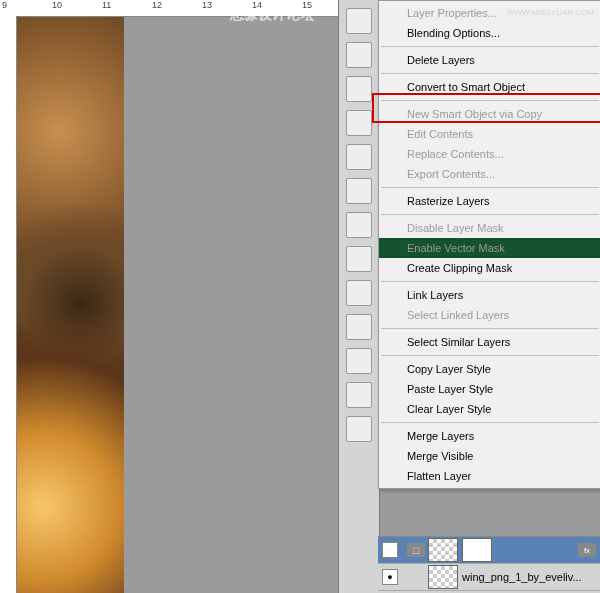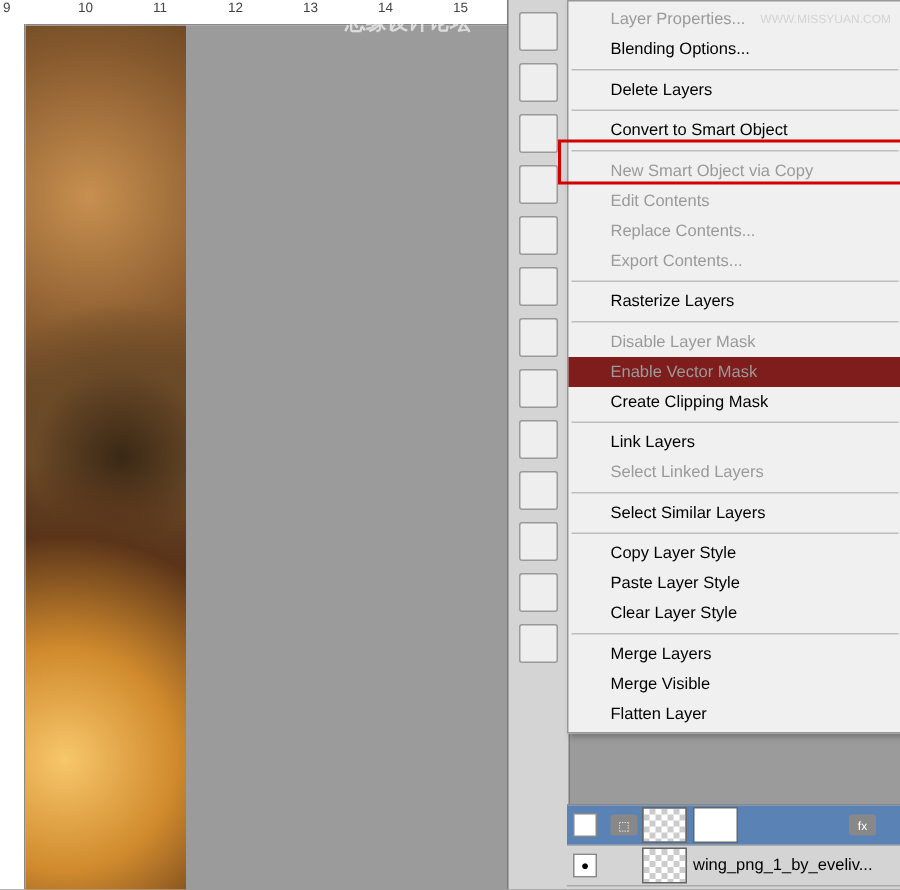--- a/index.html
+++ b/index.html
@@ -10,21 +10,21 @@
 .img{position:absolute;top:0;left:0;width:108px;height:577px;background:
   radial-gradient(circle at 25% 85%,#f7c76a 0%,#d08a2d 15%,#5a3419 30%,transparent 40%),
   radial-gradient(circle at 60% 50%,#3a2815 0%,#6b4a28 20%,transparent 35%),
   radial-gradient(circle at 40% 20%,#c89050 0%,#8a5c2f 20%,#4a3118 40%,transparent 55%),
   linear-gradient(180deg,#8c6539 0%,#5c3d1f 25%,#3d2812 45%,#2a1b0c 55%,#4a3018 65%,#c99140 80%,#f5c468 92%,#e8a848 100%)}
 .panel-strip{position:absolute;top:0;left:338px;width:40px;height:593px;background:#d4d4d4;border-left:1px solid #7a7a7a;border-right:1px solid #7a7a7a;z-index:3}
 .panel-ico{width:24px;height:24px;margin:8px auto;background:#eee;border:1px solid #999;border-radius:2px}
 .ctx{position:absolute;top:0;left:378px;width:222px;background:#f0f0f0;border:1px solid #979797;box-shadow:2px 2px 4px rgba(0,0,0,0.25);z-index:5;padding:2px 0}
 .ctx .item{padding:4px 8px 4px 28px;color:#000;white-space:nowrap;cursor:default}
 .ctx .item.dis{color:#9a9a9a}
-.ctx .item.sel{background:#7f1d1d}
+.ctx .item.sel{background:#14532d}
 .ctx hr{margin:3px 2px;border:0;border-top:1px solid #bdbdbd}
 .hl{position:absolute;border:2px solid #d40000;z-index:6;pointer-events:none}
 .layers{position:absolute;bottom:0;left:378px;width:222px;height:56px;background:#d4d4d4;border-top:1px solid #888;z-index:4}
 .layers .row{height:26px;display:flex;align-items:center;border-bottom:1px solid #aaa;padding-left:4px}
 .layers .row.sel{background:#5a82b4;color:#fff}
 .eye{width:14px;height:14px;border:1px solid #888;background:#fff;margin-right:6px;display:flex;align-items:center;justify-content:center;font-size:9px}
 .thumb{width:28px;height:22px;background:repeating-conic-gradient(#ccc 0 25%,#fff 0 50%) 0 0/8px 8px;border:1px solid #666;margin-right:4px}
 .mask{width:28px;height:22px;background:#fff;border:1px solid #666;margin-right:6px}
 .fx{width:18px;height:14px;background:#888;color:#fff;font-size:8px;display:flex;align-items:center;justify-content:center;margin:0 3px;border-radius:2px}
 .wm{position:absolute;top:6px;left:230px;font-size:14px;color:rgba(255,255,255,0.65);z-index:10;font-weight:bold}
@@ -101,21 +101,21 @@
   </div>
 <div class="hl" id="hl" style="left: 372px; top: 93px; width: 232px; height: 26px;"></div>
 
 <div class="layers">
   <div class="row sel">
     <div class="eye">●</div>
     <div class="fx">⬚</div>
     <div class="thumb"></div>
     <div class="mask"></div>
     <span></span>
-    <div class="fx" style="margin-left:auto;margin-right:16px">fx</div>
+    <div class="fx" style="margin-left:auto;margin-right:4px">fx</div>
   </div>
   <div class="row">
     <div class="eye">●</div>
     <div style="width:24px"></div>
     <div class="thumb"></div>
     <span>wing_png_1_by_eveliv...</span>
   </div>
 </div>
 
 </body></html>

